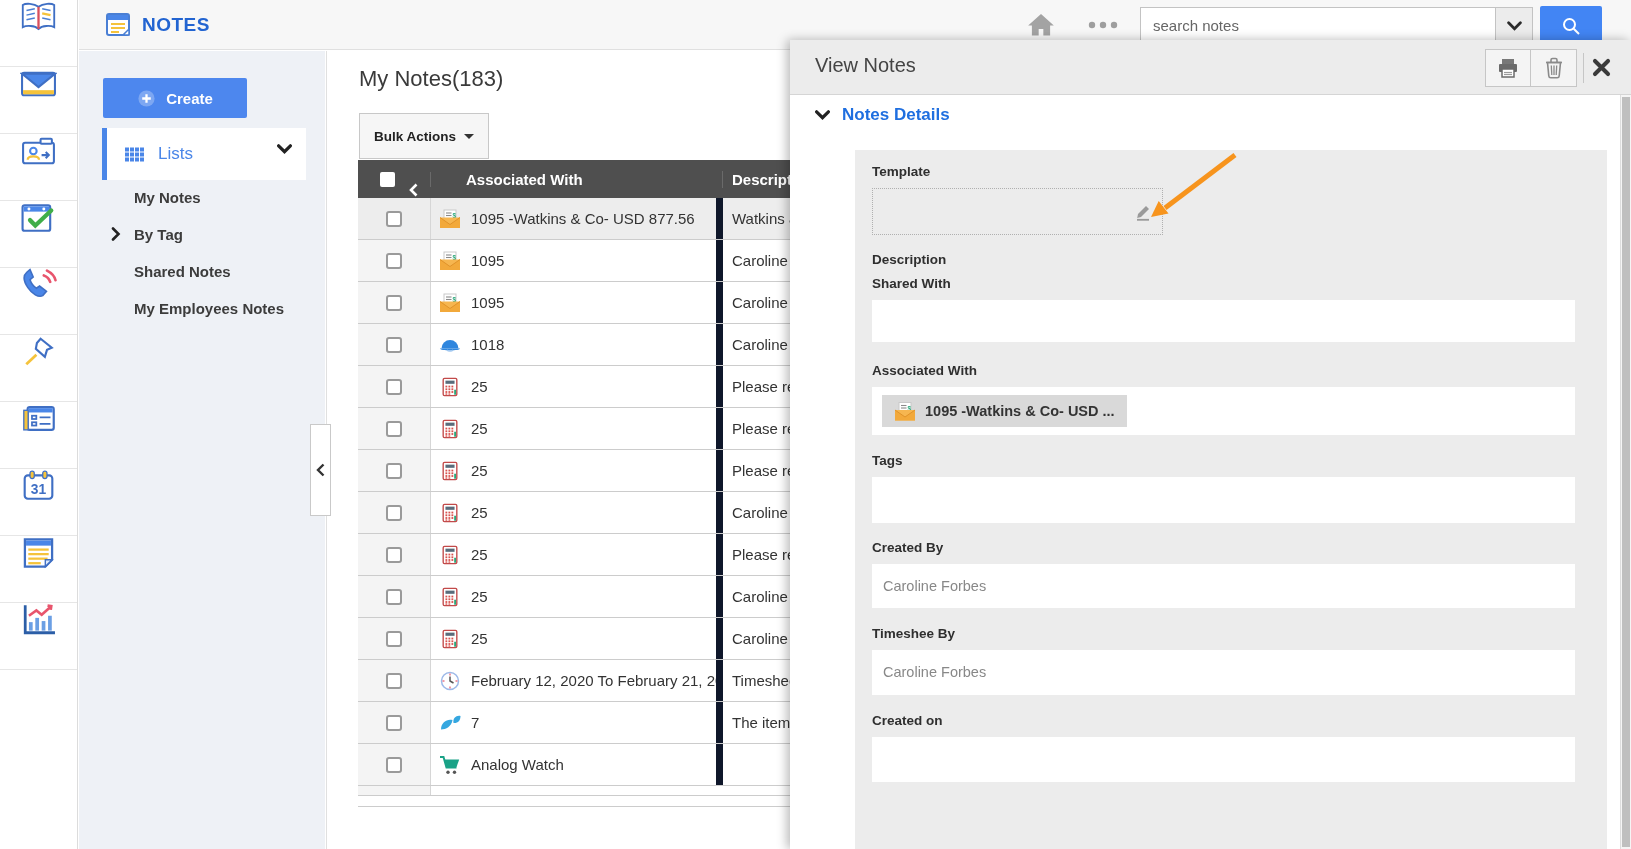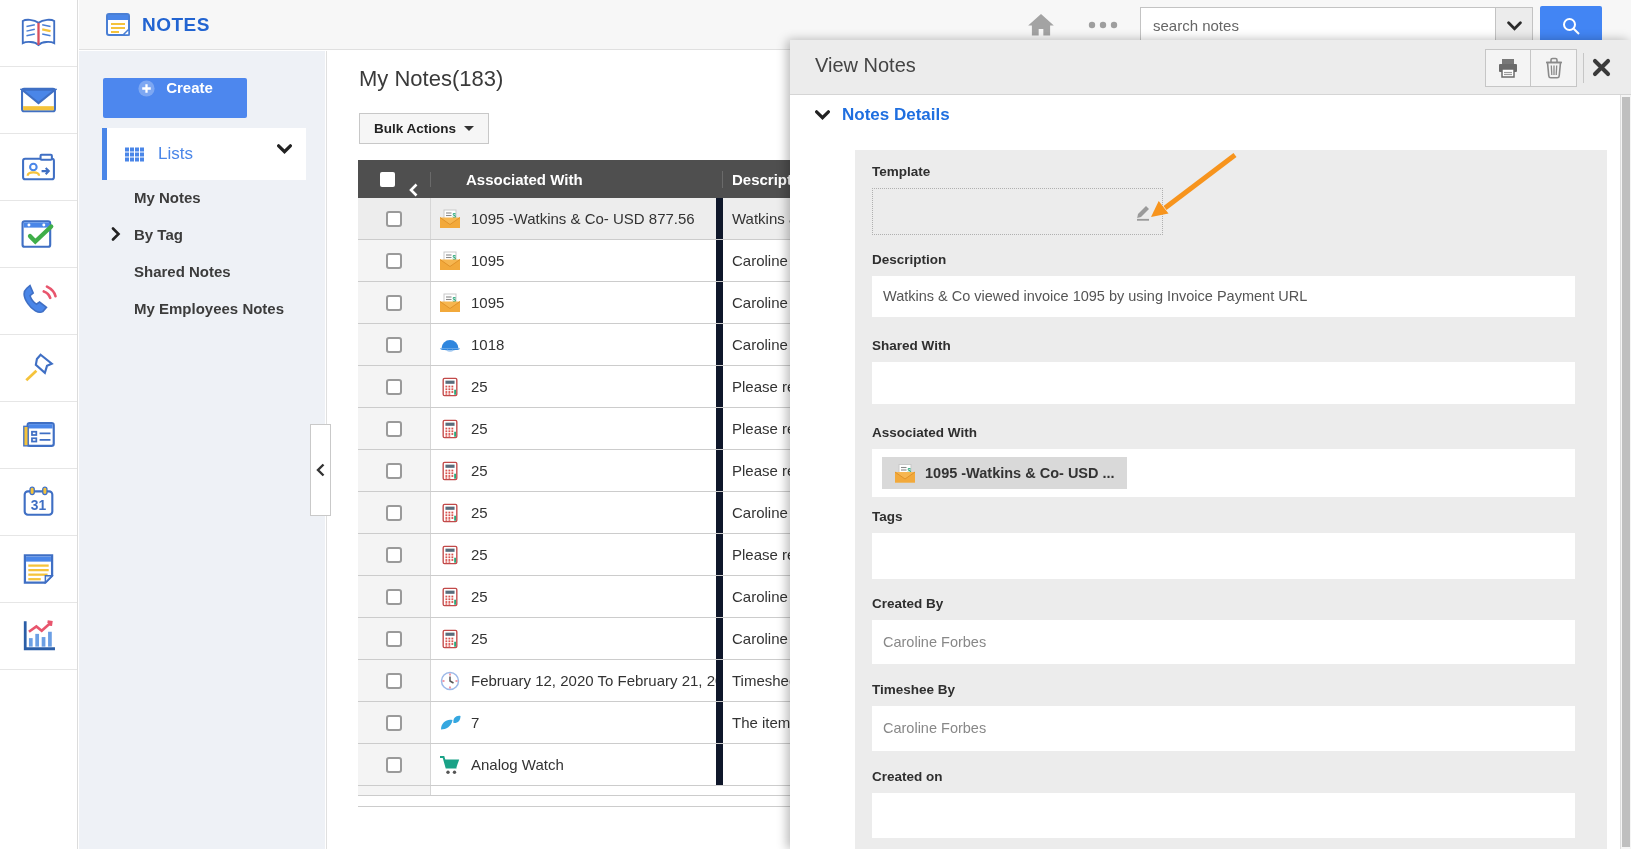--- a/index.html
+++ b/index.html
@@ -5,50 +5,50 @@
   * { box-sizing: border-box; }
   html,body { margin:0; padding:0; }
   body {
     width:1631px; height:849px; position:relative; overflow:hidden;
     font-family:"Liberation Sans", sans-serif; background:#fff; color:#333;
   }
   svg { display:block; }
 
   
   .icon-rail { position:absolute; left:0; top:0; width:78px; height:849px; background:#fff; border-right:1px solid #dcdcdc; z-index:5; }
-  .rail-cell { height:67px; border-bottom:1px solid #e6e6e6; display:flex; align-items:center; justify-content:center; cursor:pointer; }
+  .rail-cell { height:67px; border-bottom:1px solid #e6e6e6; display:flex; justify-content:center; cursor:pointer; }
   .rail-cell svg { width:37px; height:34px; }
 
   
   .topbar { position:absolute; left:79px; top:0; width:1552px; height:50px; background:#f7f7f7; border-bottom:1px solid #e0e0e0; z-index:2; }
   .logo { position:absolute; left:26px; top:11px; width:28px; height:28px; }
   .app-title { position:absolute; left:63px; top:14px; font-size:19px; font-weight:bold; color:#2264d1; letter-spacing:.5px; }
   .home-btn { position:absolute; left:948px; top:12px; width:28px; height:26px; cursor:pointer; }
   .more-btn { position:absolute; left:1008px; top:21px; width:32px; height:8px; cursor:pointer; }
   .search-input { position:absolute; left:1061px; top:7px; width:356px; height:37px; border:1px solid #c3c3c3; background:#fff; padding:0 12px; font-size:15px; font-family:"Liberation Sans",sans-serif; color:#333; }
   .search-input::placeholder { color:#666; }
   .search-dd { position:absolute; left:1417px; top:7px; width:37px; height:37px; background:#ececec; border:1px solid #c3c3c3; border-left:none; display:flex; align-items:center; justify-content:center; cursor:pointer; }
   .search-btn { position:absolute; left:1461px; top:6px; width:62px; height:39px; background:#4285f4; border:none; border-radius:2px; display:flex; align-items:center; justify-content:center; cursor:pointer; }
 
   
   .nav-panel { position:absolute; left:79px; top:51px; width:246px; height:798px; background:#eef1f6; z-index:1; }
-  .create-btn { position:absolute; left:24px; top:27px; width:144px; height:40px; background:#4d87ee; border:none; border-radius:2px; color:#fff; font-weight:bold; font-size:15px; display:flex; align-items:flex-start; justify-content:center; gap:10px; cursor:pointer; font-family:"Liberation Sans",sans-serif; }
+  .create-btn { position:absolute; left:24px; top:27px; width:144px; height:40px; background:#4d87ee; border:none; border-radius:2px; color:#fff; font-weight:bold; font-size:15px; display:flex; align-items:center; justify-content:center; gap:10px; cursor:pointer; font-family:"Liberation Sans",sans-serif; }
   .lists-bar { position:absolute; left:23px; top:77px; width:204px; height:52px; background:#fff; border-left:5px solid #4a86e8; display:flex; align-items:center; cursor:pointer; }
   .lists-bar .grid-i { margin-left:18px; }
   .lists-label { margin-left:14px; font-size:17px; color:#4a86e8; }
   .lists-chev { position:absolute; right:14px; top:16px; }
   .nav-links { position:absolute; left:0; top:128px; width:100%; }
   .nav-link { height:37px; display:flex; align-items:center; padding-left:55px; position:relative; font-weight:bold; font-size:15px; color:#3c3c3c; cursor:pointer; }
   .nav-chev { position:absolute; left:32px; top:11px; width:10px; height:14px; }
 
   
   .main { position:absolute; left:326px; top:51px; right:0; bottom:0; background:#fff; border-left:1px solid #e0e0e0; }
   .collapse-tab { position:absolute; left:310px; top:424px; width:21px; height:92px; background:#fff; border:1px solid #c9c9c9; z-index:6; display:flex; align-items:center; justify-content:center; cursor:pointer; }
   .page-title { position:absolute; left:32px; top:15px; font-size:22px; color:#3a3a3a; }
-  .bulk-btn { position:absolute; left:32px; top:62px; height:31px; padding:0 14px; background:#f6f6f6; border:1px solid #c8c8c8; font-weight:bold; font-size:13.5px; color:#222; display:flex; align-items:center; gap:8px; cursor:pointer; font-family:"Liberation Sans",sans-serif; }
+  .bulk-btn { position:absolute; left:32px; top:62px; height:46px; padding:0 14px; background:#f6f6f6; border:1px solid #c8c8c8; font-weight:bold; font-size:13.5px; color:#222; display:flex; align-items:center; gap:8px; cursor:pointer; font-family:"Liberation Sans",sans-serif; }
   .caret-down { width:0; height:0; border-left:5px solid transparent; border-right:5px solid transparent; border-top:5px solid #333; }
 
   .table { position:absolute; left:31px; top:109px; width:1274px; }
   .thead { display:flex; height:38px; background:#4f4f4f; color:#fff; font-weight:bold; font-size:15px; align-items:center; }
   .cb-col { width:73px; flex:0 0 73px; display:flex; align-items:center; justify-content:center; position:relative; }
   .assoc-col { width:292px; flex:0 0 292px; padding-left:8px; display:flex; align-items:center; }
   .desc-col { flex:1; padding-left:9px; display:flex; align-items:center; overflow:hidden; white-space:nowrap; }
   .thead .cb-col { border-right:1px solid #6a6a6a; }
   .thead .assoc-col { border-right:1px solid #6a6a6a; padding-left:35px; }
   .hd-chev { position:absolute; right:12px; top:11px; width:9px; height:15px; cursor:pointer; }
@@ -77,21 +77,21 @@
   .p-close { position:absolute; left:802px; top:18px; width:19px; height:19px; cursor:pointer; }
   .section-head { position:absolute; left:25px; top:65px; display:flex; align-items:center; gap:12px; cursor:pointer; }
   .section-title { font-size:17px; font-weight:bold; color:#1f6fe0; }
   .fieldset { position:absolute; left:65px; top:110px; width:752px; bottom:0; background:#ececec; padding:14px 32px 4px 17px; overflow:hidden; }
   .f-label { display:block; font-weight:bold; font-size:13.5px; color:#2f2f2f; margin:0 0 8px; line-height:16px; }
   .f-input { width:703px; background:#fff; border:none; font-size:14.5px; color:#555; padding:0 11px; font-family:"Liberation Sans",sans-serif; display:block; }
   .template-field { width:291px; height:47px; border:1px dotted #b0b0b0; position:relative; margin-bottom:17px; cursor:pointer; }
   .pencil { position:absolute; right:10px; top:14px; width:18px; height:18px; cursor:pointer; }
   .in-desc { height:41px; line-height:41px; margin-bottom:21px; }
   .in-shared { height:42px; margin-bottom:21px; }
-  .assoc-box { width:703px; height:48px; background:#fff; margin-bottom:12px; display:flex; align-items:center; padding-left:10px; }
+  .assoc-box { width:703px; height:48px; background:#fff; margin-bottom:18px; display:flex; align-items:center; padding-left:10px; }
   .chip { height:32px; background:#d9d9d9; display:inline-flex; align-items:center; gap:9px; padding:0 12px; font-weight:bold; font-size:14.5px; color:#333; cursor:pointer; white-space:nowrap; }
   .chip svg { width:22px; height:19px; }
   .in-tags { height:46px; margin-bottom:17px; }
   .in-created { height:44px; line-height:44px; margin-bottom:18px; color:#888; }
   .in-modified { height:45px; line-height:45px; margin-bottom:18px; color:#888; }
   .in-createdon { height:45px; line-height:45px; }
   .p-scrollbar { position:absolute; right:0; top:55px; bottom:0; width:11px; background:#f5f5f5; border-left:1px solid #ddd; cursor:pointer; }
   .p-thumb { position:absolute; left:1px; right:1px; top:2px; bottom:2px; background:#bfbfbf; }
 
   .annot-arrow { position:absolute; left:1105px; top:145px; z-index:20; pointer-events:none; }
@@ -804,21 +804,20 @@
     <div class="template-field">
       <span class="pencil">
           <svg viewBox="0 0 18 18" width="18" height="18">
             <path d="M4 11 L12 3 L15 6 L7 14 L3.2 14.9 z" fill="#9a9a9a"></path>
             <line x1="3" y1="16.8" x2="15" y2="16.8" stroke="#9a9a9a" stroke-width="1.8"></line>
           </svg>
         </span>
     </div>
 
     <label class="f-label">Description</label>
-    <div class="f-input in-desc">Watkins &amp; Co viewed invoice 1095 by using Invoice Payment URL</div>
 
     <label class="f-label">Shared With</label>
     <div class="f-input in-shared"></div>
 
     <label class="f-label">Associated With</label>
     <div class="assoc-box">
       <span class="chip">
         <span>
             <svg viewBox="0 0 22 19">
               <rect x="5" y="0.5" width="12" height="11" fill="#fff" stroke="#c9c9c9" stroke-width="1"></rect>

